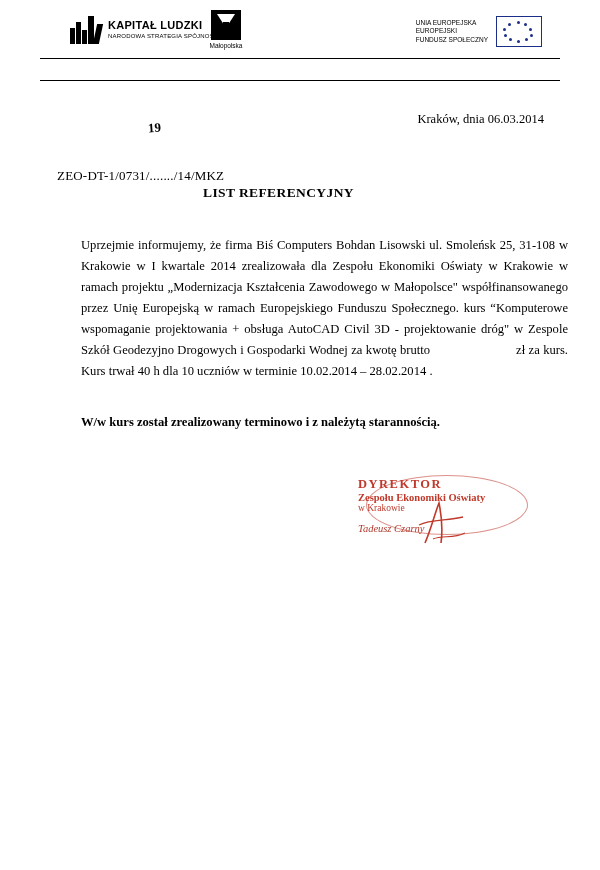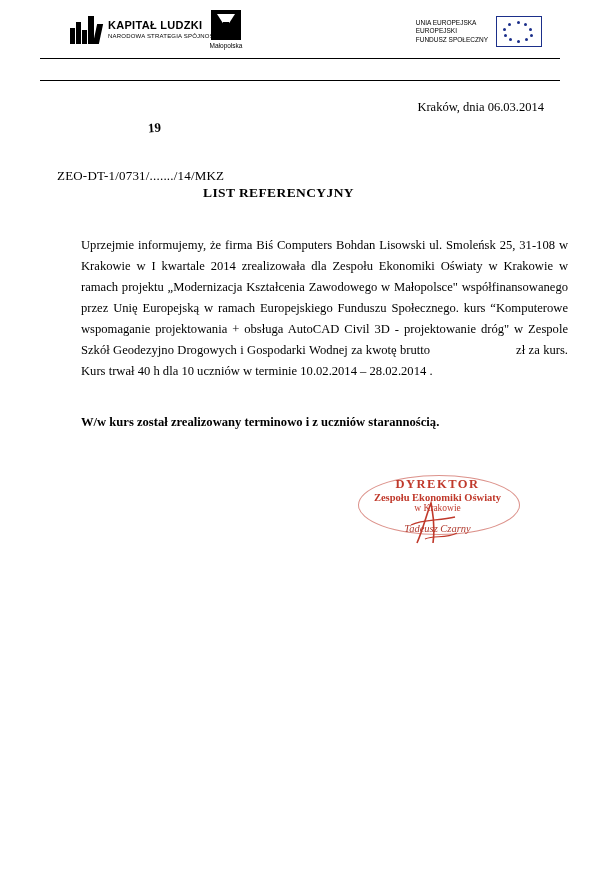--- a/index.html
+++ b/index.html
@@ -156,21 +156,21 @@
 
   
   .body-area {
     position: absolute;
     top: 92px;
     left: 0;
     width: 600px;
   }
   .place-date {
     position: absolute;
-    top: 8px;
+    top: 20px;
     right: 56px;
     font-size: 12.5px;
     margin-left: 37px;
   }
   .ref-no {
     position: absolute;
     top: 40px;
     left: 57px;
     font-size: 13px;
     letter-spacing: 0.2px;
@@ -209,26 +209,26 @@
     top: 320px;
     font-weight: bold;
     text-align: left;
   }
   .gap-amount { display: inline-block; width: 86px; }
 
   
   .stamp {
     position: absolute;
     top: 385px;
-    left: 350px;
+    left: 358px;
     width: 175px;
     height: 75px;
     color: #c0392b;
     font-family: "Liberation Serif", serif;
-    text-align: center;
+    text-align: left;
   }
   .stamp .s-line1 {
     font-size: 12.5px;
     font-weight: bold;
     letter-spacing: 1.5px;
   }
   .stamp .s-line2 {
     font-size: 10.5px;
     font-weight: bold;
     margin-top: 0;
@@ -326,21 +326,21 @@
 
     <div class="ref-no">ZEO-DT-1/0731/......./14/MKZ</div>
     <div class="ref-hand">19</div>
 
     <div class="doc-title">LIST REFERENCYJNY</div>
 
     <div class="para para-main">
       <span>Uprzejmie informujemy, że firma Biś Computers Bohdan Lisowski ul. Smoleńsk 25, 31-108 w Krakowie  w I kwartale 2014 zrealizowała dla Zespołu Ekonomiki Oświaty w Krakowie  w ramach projektu „Modernizacja Kształcenia Zawodowego  w Małopolsce" współfinansowanego przez Unię Europejską w ramach Europejskiego Funduszu Społecznego. kurs “Komputerowe wspomaganie projektowania + obsługa AutoCAD Civil 3D - projektowanie dróg" w Zespole Szkół Geodezyjno Drogowych i Gospodarki Wodnej za kwotę brutto</span><span class="gap-amount"></span><span>zł za kurs.  Kurs trwał 40 h dla 10 uczniów  w terminie 10.02.2014 – 28.02.2014 .</span>
     </div>
 
-    <div class="para para-closing">W/w kurs został zrealizowany terminowo i z uczniów starannością.</div>
+    <div class="para para-closing">W/w kurs został zrealizowany terminowo i z należytą starannością.</div>
 
     <div class="stamp">
       <div class="stamp-oval"></div>
       <div class="s-line1">DYREKTOR</div>
       <div class="s-line2">Zespołu Ekonomiki Oświaty</div>
       <div class="s-line3">w Krakowie</div>
       <div class="s-line4">Tadeusz Czarny</div>
       <svg class="scribble" viewBox="0 0 60 48">
         <path d="M12 44 C18 30, 22 14, 26 4 C28 14, 30 30, 28 44" fill="none" stroke="#c0392b" stroke-width="1.6"></path>
         <path d="M6 26 C18 20, 34 22, 50 18" fill="none" stroke="#c0392b" stroke-width="1.3"></path>

